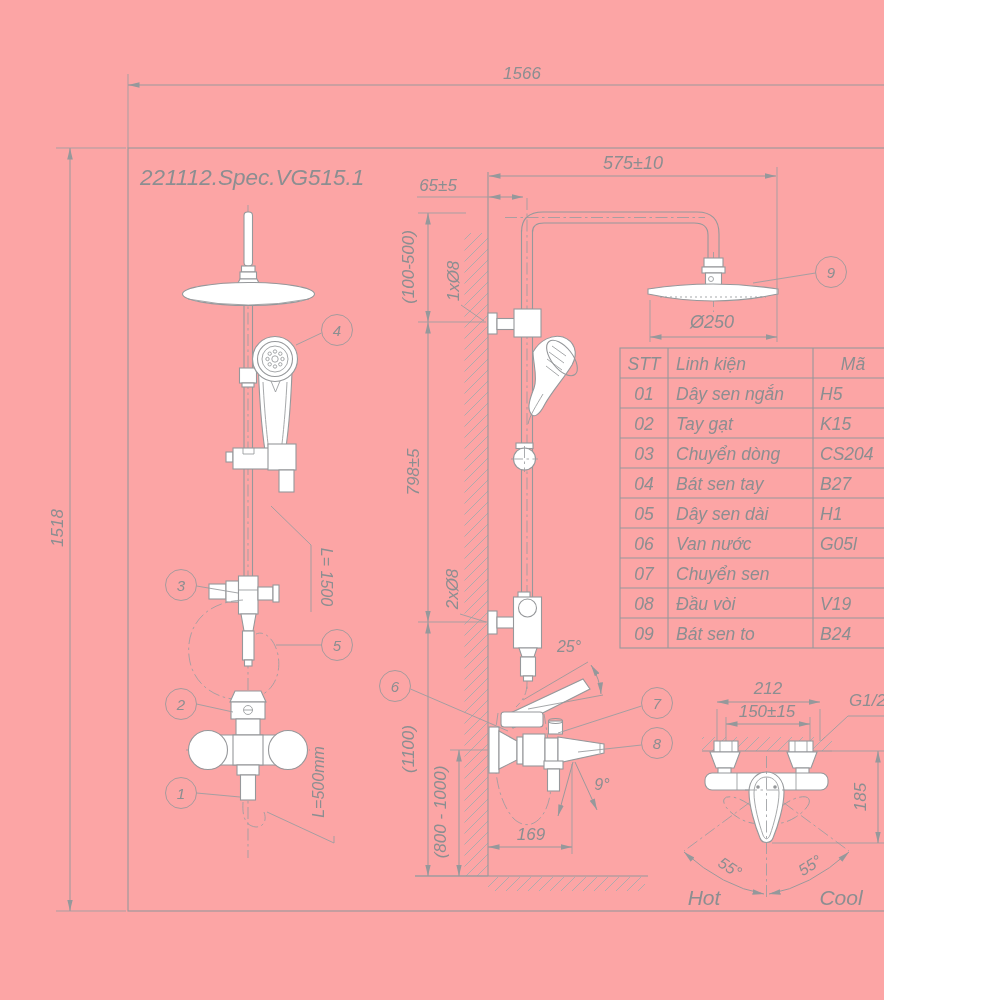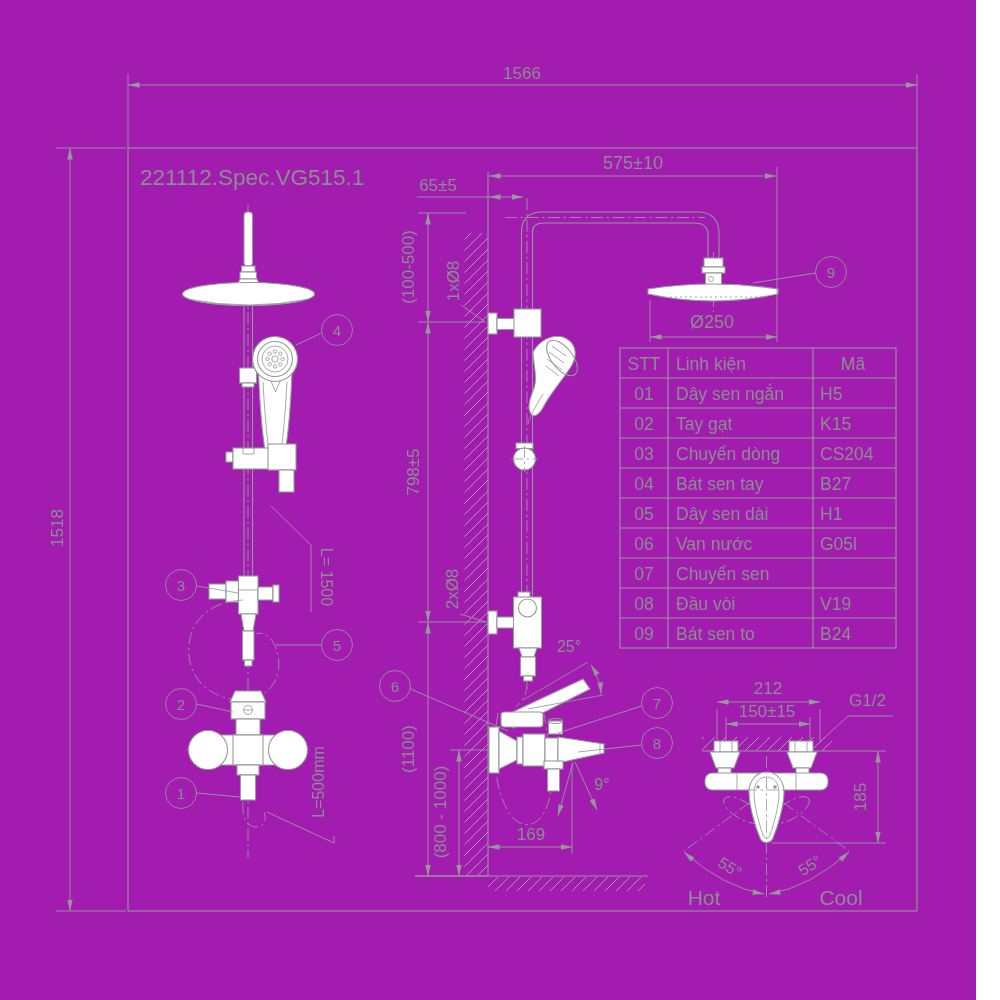--- a/index.html
+++ b/index.html
@@ -1,16 +1,16 @@
 <!DOCTYPE html>
 <html><head>
 <meta charset="utf-8">
 <style>
   html,body{margin:0;padding:0;background:#fff;}
-  .stage{position:relative;width:976px;height:1000px;background:#a21caf;overflow:hidden;}
+  .stage{position:relative;width:884px;height:1000px;background:#fca5a5;overflow:hidden;font-style:italic;}
   svg{display:block;}
   .ln{stroke:#96989b;stroke-width:1.1;fill:none;}
   .lnw{stroke:#96989b;stroke-width:1.1;fill:#ffffff;}
   .thin{stroke:#96989b;stroke-width:0.85;fill:none;}
   .ext{stroke:#9b9da0;stroke-width:0.85;fill:none;}
   .dim{stroke:#96989b;stroke-width:0.95;fill:none;marker-start:url(#arw);marker-end:url(#arw);}
   .dime{stroke:#96989b;stroke-width:0.95;fill:none;marker-end:url(#arw);}
   .ldr{stroke:#9b9da0;stroke-width:0.9;fill:none;}
   .cl{stroke:#9b9da0;stroke-width:0.85;fill:none;stroke-dasharray:12 3.5 2.5 3.5;}
   .t{fill:#8c8e91;font-family:"Liberation Sans","DejaVu Sans",sans-serif;}

